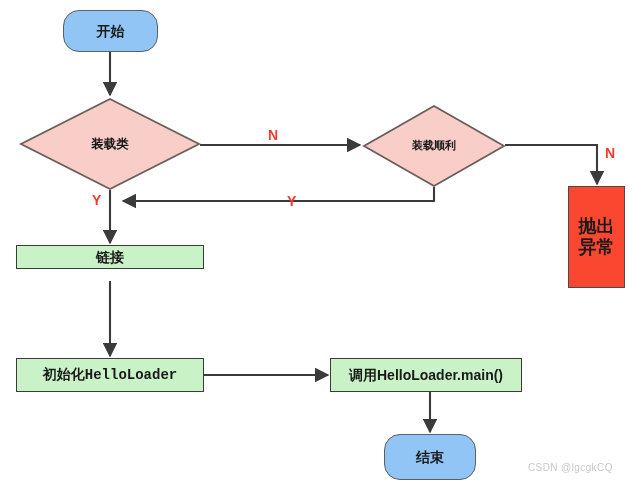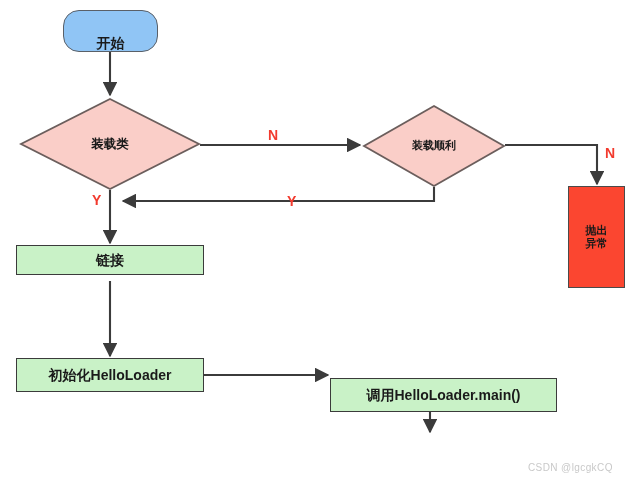--- a/index.html
+++ b/index.html
@@ -37,21 +37,21 @@
     border: 1.6px solid #5a6068;
     border-radius: 16px;
     font-size: 14px;
   }
   .process {
     border: 1.8px solid #3b3b3b;
     font-size: 14px;
   }
   .process-red {
     border: 1.8px solid #4a4a4a;
-    font-size: 11px;
+    font-size: 18px;
     flex-direction: column;
   }
   .diamond-wrap {
     position: absolute;
     z-index: 3;
   }
   .diamond-wrap svg {
     position: absolute;
     left: 0; top: 0;
     overflow: visible;
@@ -116,21 +116,21 @@
       <path d="M 110 190 L 110 243"></path>
 
       <path d="M 110 281 L 110 356"></path>
 
       <path d="M 204 375 L 328 375"></path>
 
       <path d="M 430 392 L 430 432"></path>
     </g>
   </svg>
 
-  <div class="node terminator" style="left:63px; top:10px; width:95px; height:42px; background:#90c5f5;align-items:flex-end;">
+  <div class="node terminator" style="left:63px; top:10px; width:95px; height:42px; background:#90c5f5;">
     <span>开始</span>
   </div>
 
   <div class="diamond-wrap" style="left:20px; top:98px; width:180px; height:92px;">
     <svg width="180" height="92" viewBox="0 0 180 92">
       <polygon points="90,1 179,46 90,91 1,46" fill="#facec8" stroke="#6b5e5c" stroke-width="1.8"></polygon>
     </svg>
     <div class="diamond-label dlabel-1">
       <span>装载类</span>
     </div>
@@ -143,32 +143,35 @@
     <div class="diamond-label dlabel-3">
       <span class="dlabel-4">装载顺利</span>
     </div>
   </div>
 
   <div class="node process-red" style="left:568px; top:186px; width:57px; height:102px; background:#fb4630;">
     <span>抛出</span>
     <span>异常</span>
   </div>
 
-  <div class="node process" style="left:16px; top:245px; width:188px; height:30px; background:#c9f2c7;">
+  <div class="node process" style="left:16px; top:245px; width:188px; height:24px; background:#c9f2c7;">
     <span>链接</span>
   </div>
 
-  <div class="node process" style="left:16px; top:358px; width:188px; height:34px; background:#c9f2c7;">
+  <div class="node process" style="left:16px; top:358px; width:188px; height:34px; background:#c9f2c7;font-family:Liberation Mono, monospace;">
     <span>初始化HelloLoader</span>
   </div>
 
-  <div class="node process" style="left:330px; top:358px; width:227px; height:34px; background:#c9f2c7;margin-top:20px;">
+  <div class="node process" style="left:330px; top:358px; width:192px; height:34px; background:#c9f2c7;">
     <span>调用HelloLoader.main()</span>
   </div>
 
+  <div class="node terminator" style="left:384px; top:434px; width:92px; height:46px; background:#90c5f5;">
+    <span>结束</span>
+  </div>
 
   <div class="branch-label" style="left:268px; top:128px;">N</div>
   <div class="branch-label" style="left:92px; top:193px;">Y</div>
   <div class="branch-label" style="left:287px; top:194px;">Y</div>
   <div class="branch-label" style="left:605px; top:146px;">N</div>
 
   <div class="watermark" style="left:528px; top:462px;">CSDN @lgcgkCQ</div>
 
 </div>
 

